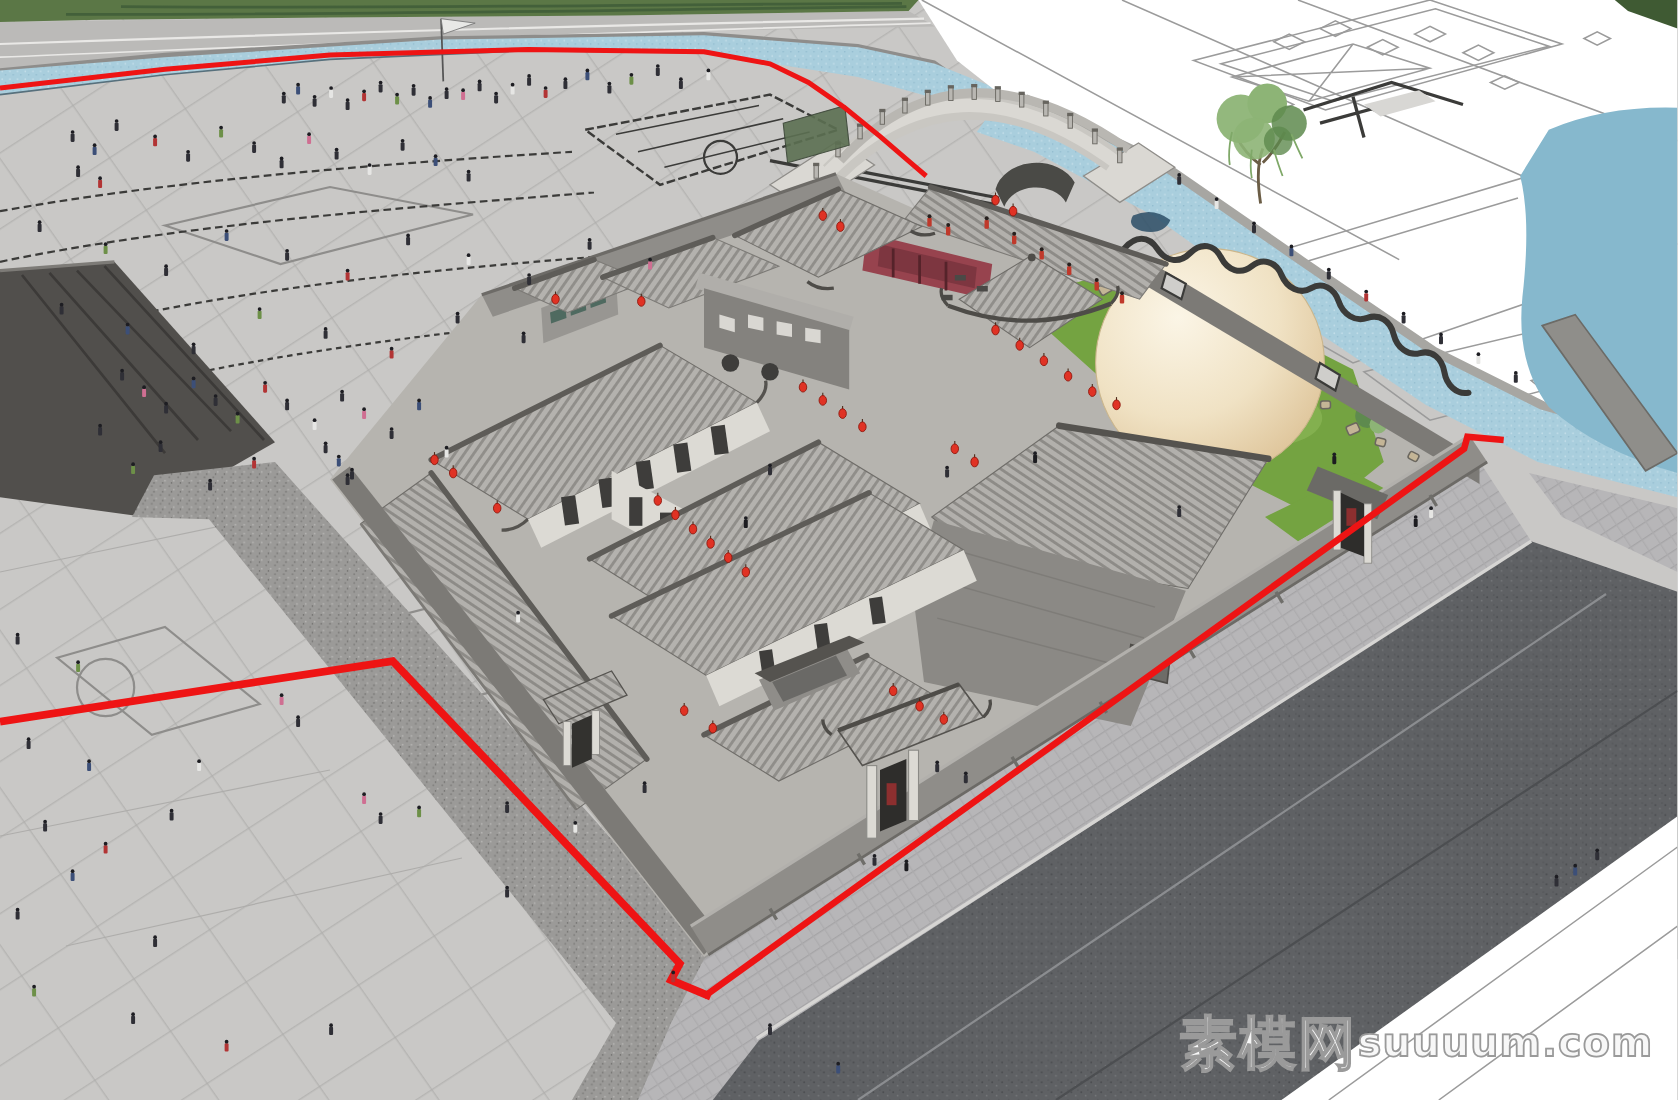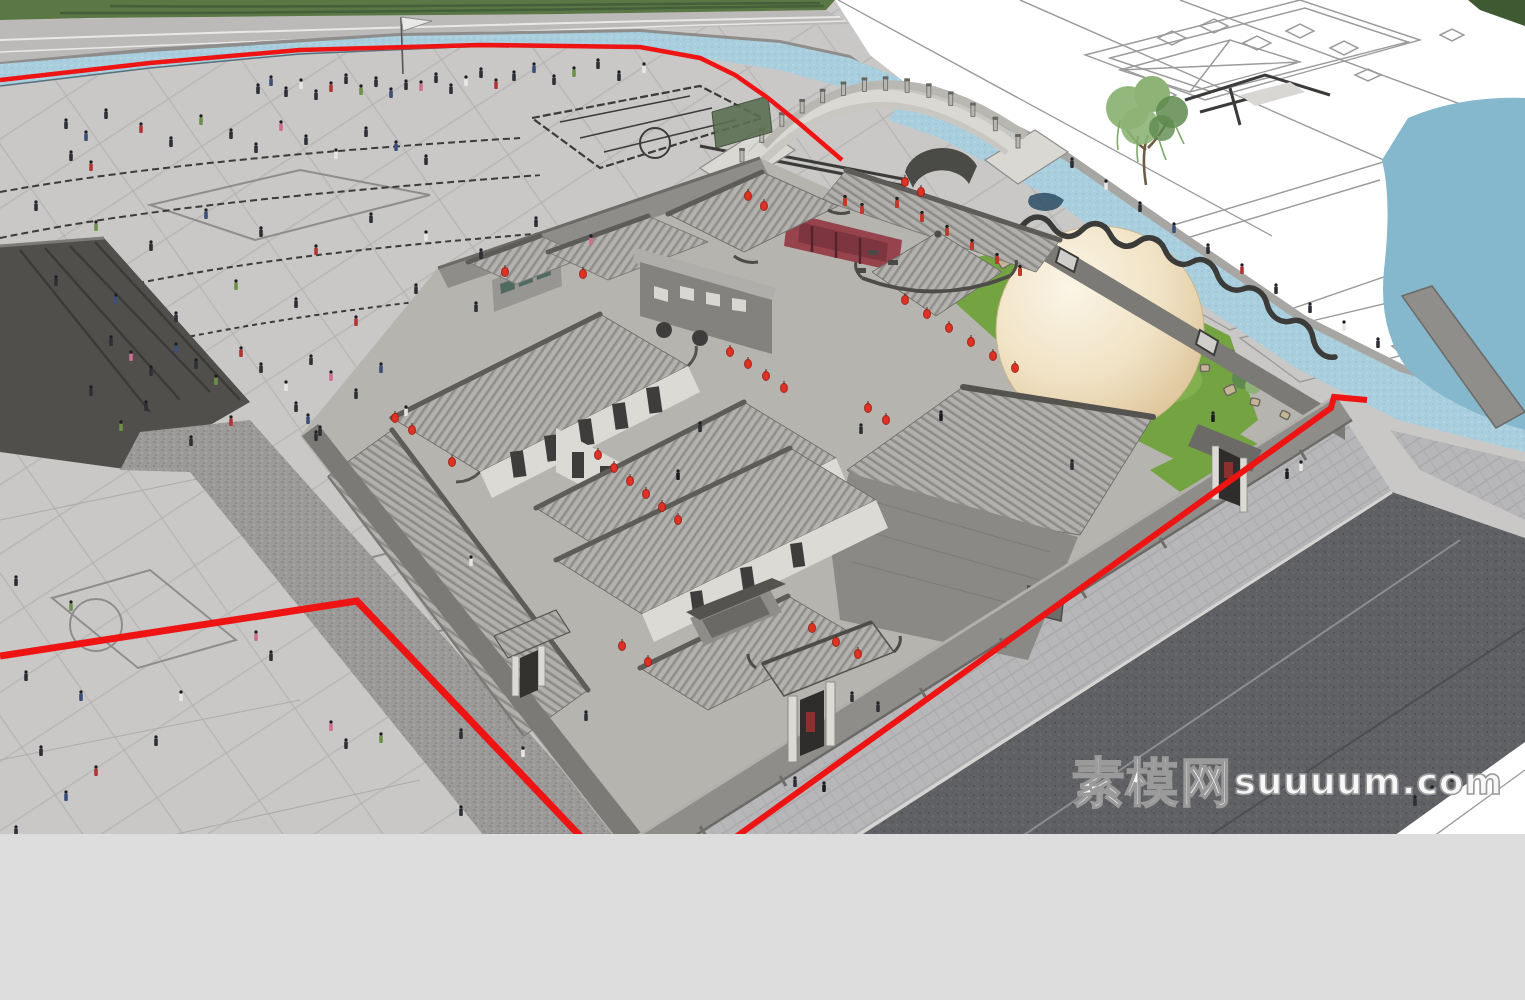--- a/index.html
+++ b/index.html
@@ -1,16 +1,16 @@
 <!DOCTYPE html>
 <html style="--plaza: #c9c8c6; --grid: #aeadab; --gridBold: #8e8d8b; --grass: #5b7746; --grassDark: #43603a; --roadBand: #bbbab8; --curb: #8e8d8b; --water: #a9cedd; --waterDeep: #86b8cd; --waterNavy: #2b4d66; --white: #ffffff; --planLine: #9b9b9b; --planDark: #3b3b39; --bridgeLight: #dad8d3; --bridgeMid: #b9b7b2; --bridgeDark: #67655f; --roofBase: #b4b2ae; --roofStripe: #8f8d89; --ridge: #5e5c58; --wallLight: #a9a7a3; --wallMid: #8f8d89; --wallDark: #7c7a76; --gable: #8b8985; --facade: #dcdad4; --windowDark: #3e3d3b; --maroon: #97434e; --maroonDark: #7d3640; --lantern: #e03224; --lanternDark: #8e170d; --red: #ee1414; --lawn: #74a341; --lawnLight: #8ab555; --rock: #c4b596; --rockLine: #6b675f; --cobble: #9b9a98; --asphalt: #5f6164; --asphaltLineLight: #8b8d90; --asphaltLineDark: #4c4e51; --sidewalk: #b7b6b8; --paver: #a9a8aa; --sphereHi: #faf3e2; --sphereLo: #dec598; --treeGreen: #8db476; --treeDark: #5e8a4e; --gold: #b8a869; --teal: #4f6a60; --cream: #dcdad4; --figureDark: #2f2f36;"><head>
 <meta charset="utf-8">
 <style>
   html,body{margin:0;padding:0;background:#ddd;}
-  .stage{position:relative;width:1525px;height:834px;overflow:hidden;
+  .stage{position:relative;width:1525px;height:1000px;overflow:hidden;
          font-family:"DejaVu Sans","Liberation Sans",sans-serif;background:#cac9c7;}
   svg{display:block}
   
   .f-plaza{fill:var(--plaza)} .f-white{fill:var(--white)} .f-grass{fill:var(--grass)}
   .f-road{fill:var(--roadBand)} .f-curb{fill:var(--curb)}
   .f-waterDeep{fill:var(--waterDeep)} .f-navy{fill:var(--waterNavy)} .f-wallM{fill:var(--wallMid)} .f-wallD{fill:var(--wallDark)}
   .f-gable{fill:var(--gable)} .f-facade{fill:var(--facade)} .f-win{fill:var(--windowDark)}
   .f-maroon{fill:var(--maroon)} .f-maroonD{fill:var(--maroonDark)}
   .f-lawn{fill:var(--lawn)} .f-lawnL{fill:var(--lawnLight)} .f-bridge{fill:var(--bridgeLight)}
   .f-teal{fill:var(--teal)} .f-gold{fill:var(--gold)} .f-cream{fill:var(--cream)}

